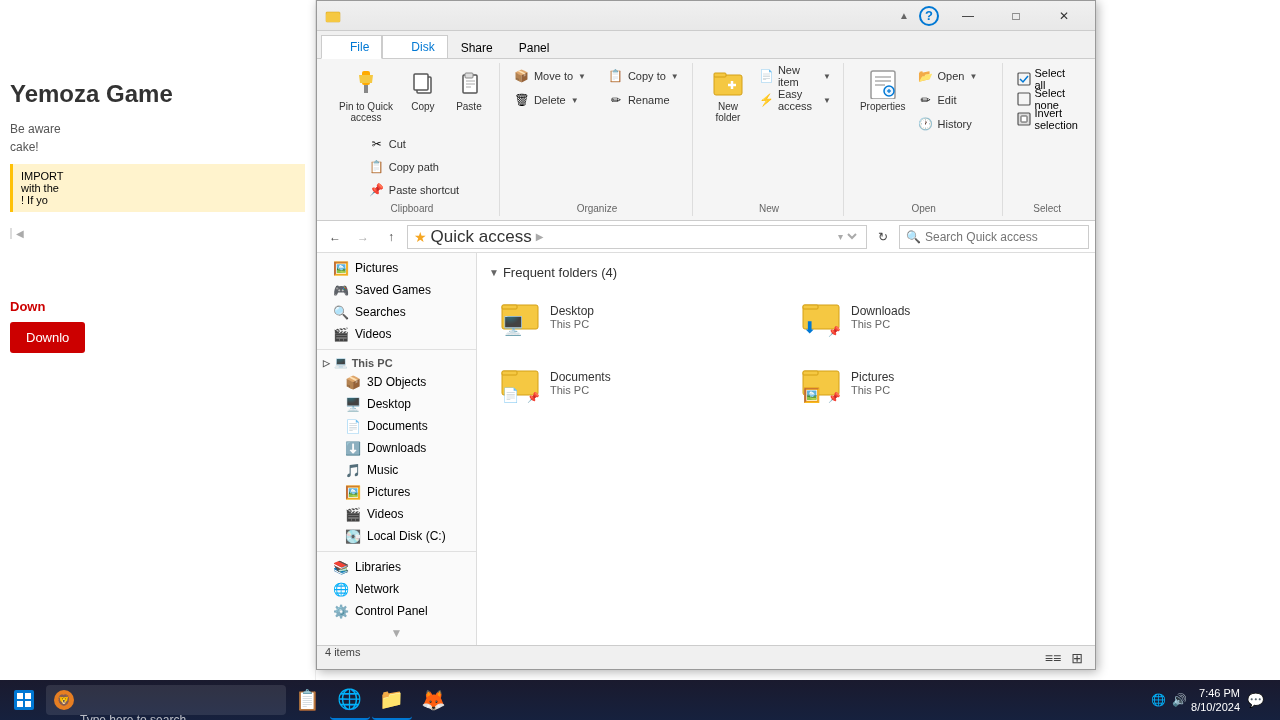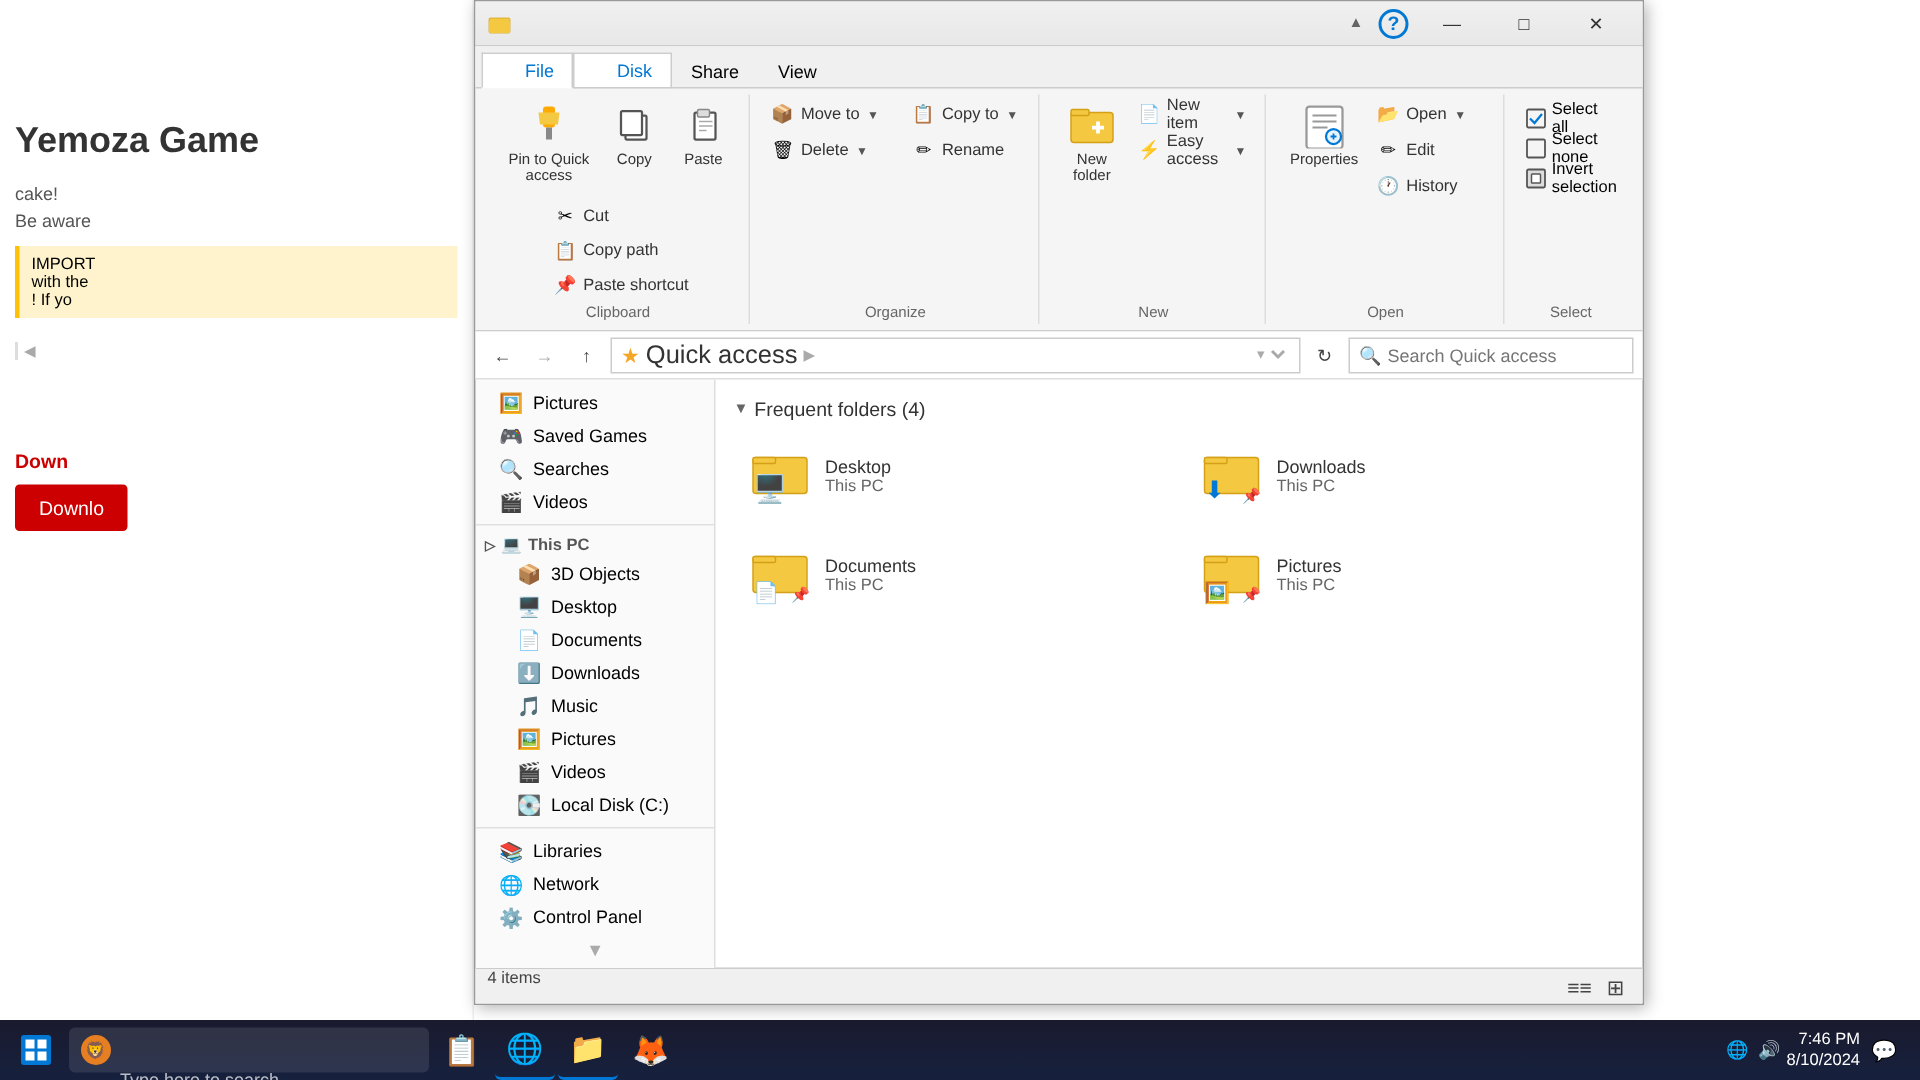--- a/index.html
+++ b/index.html
@@ -99,22 +99,22 @@
     .sidebar::-webkit-scrollbar, .content-area::-webkit-scrollbar { width: 8px; }
     .sidebar::-webkit-scrollbar-track, .content-area::-webkit-scrollbar-track { background: #f1f1f1; }
     .sidebar::-webkit-scrollbar-thumb, .content-area::-webkit-scrollbar-thumb { background: #ccc; border-radius: 4px; }
   </style>
 </head>
 <body>
 
 <div class="bg-page">
   <div class="bg-page-content">
     <div class="bg-title">Yemoza Game</div>
+    <div class="bg-text">Be aware</div>
     <div class="bg-text">cake!</div>
-    <div class="bg-text">Be aware</div>
     <div class="bg-important">
       <div>IMPORT</div>
       <div>with the</div>
       <div>! If yo</div>
     </div>
     <div style="margin-top:16px; border-left: 2px solid #ddd; padding-left: 4px;">
       <div style="font-size:10px;color:#aaa;">◀</div>
     </div>
     <div style="margin-top: 60px;">
       <div class="bg-section">Down</div>
@@ -140,21 +140,21 @@
       <div class="titlebar-btn">□</div>
       <div class="titlebar-btn close">✕</div>
     </div>
   </div>
 
   <div class="ribbon">
     <div class="ribbon-tabs">
       <div class="ribbon-tab active">File</div>
       <div class="ribbon-tab active" style="color:#0078d4;border-color:#ccc;background:#fff;">Disk</div>
       <div class="ribbon-tab">Share</div>
-      <div class="ribbon-tab">View</div>
+      <div class="ribbon-tab">Panel</div>
     </div>
     <div class="ribbon-content">
 
       <div class="ribbon-group">
         <div class="ribbon-items">
 
           <div class="ribbon-btn">
             <div class="icon">
               <svg width="28" height="28" viewBox="0 0 28 28">
                 <rect x="10" y="2" width="8" height="14" rx="2" fill="#ffaa00"></rect>

